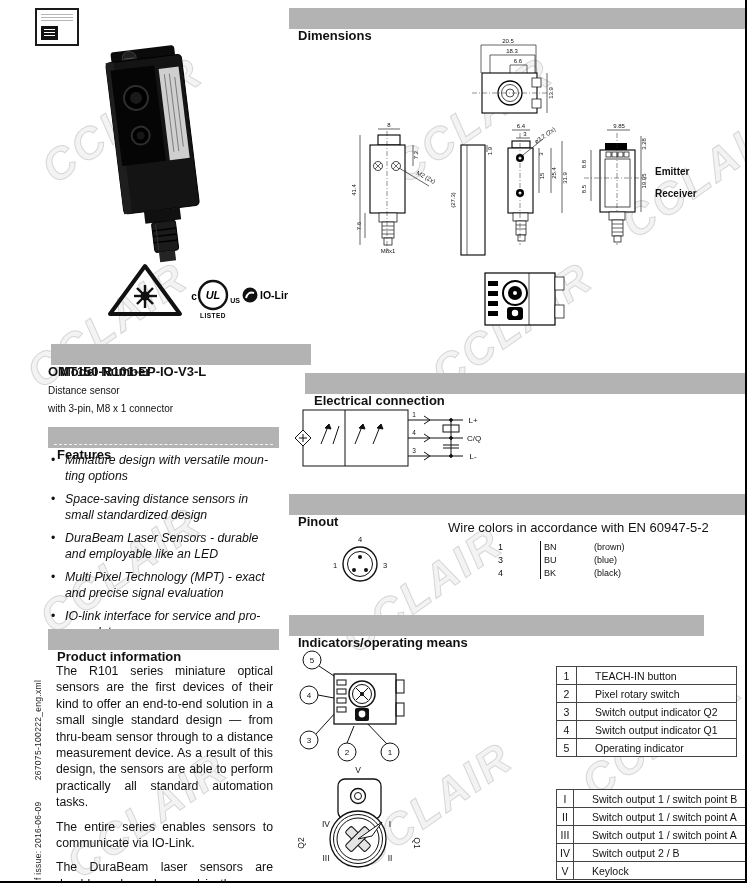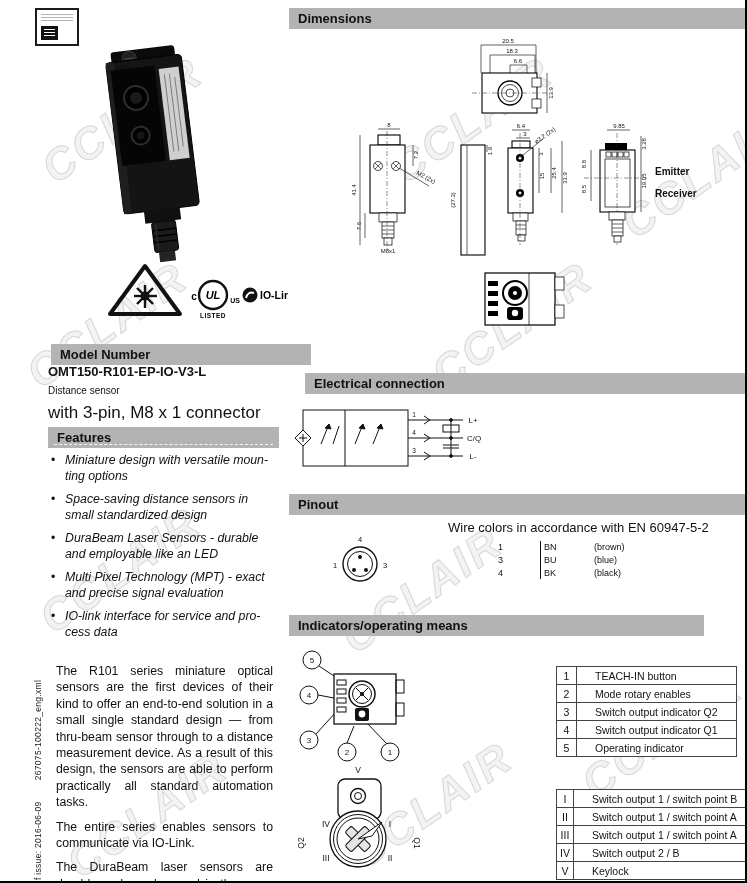--- a/index.html
+++ b/index.html
@@ -6,25 +6,25 @@
   .page{position:relative;width:747px;height:883px;background:#fff;overflow:hidden;
         border-right:2px solid #000;border-bottom:2px solid #000;box-sizing:border-box;
         font-family:"Liberation Sans",sans-serif;color:#111;}
   .abs{position:absolute;}
   
   .wm{position:absolute;font-size:44px;font-weight:bold;font-style:italic;letter-spacing:3px;
       color:rgba(190,190,190,0.18);-webkit-text-stroke:1px rgba(185,185,185,0.55);
       transform:rotate(-35deg);pointer-events:none;white-space:nowrap;}
   
   .bar{position:absolute;height:21px;background:#b3b3b3;box-sizing:border-box;
-       font-weight:bold;font-size:13px;padding:3px 0 0 9px;}
+       font-weight:bold;font-size:13px;padding:20px 0 0 9px;}
   .bar .dash{position:absolute;left:6px;right:6px;bottom:3px;border-bottom:1px dashed #f4f4f4;}
   .model-no{position:absolute;font-size:13px;font-weight:bold;}
   .type-line{position:absolute;font-size:10px;}
-  .conn-line{position:absolute;font-size:17px;}
+  .conn-line{position:absolute;font-size:10px;}
   
   .features{position:absolute;width:233px;margin:0;padding:0;list-style:none;font-size:12.3px;line-height:16px;}
   .features li{position:relative;padding-left:17px;margin:0 0 7px 0;}
   .features li::before{content:"•";position:absolute;left:3px;top:0;}
   .feature-text{white-space:pre-line;font-style:italic;}
   
   .info{position:absolute;width:233px;font-size:12.3px;line-height:16.4px;text-align:justify;}
   .info p{margin:8px;}
   
   .side-note{position:absolute;writing-mode:vertical-rl;transform:rotate(180deg);
@@ -141,20 +141,23 @@
     <li><span class="feature-text">Space-saving distance sensors in
 small standardized design</span></li>
     <li><span class="feature-text">DuraBeam Laser Sensors - durable
 and employable like an LED</span></li>
     <li><span class="feature-text">Multi Pixel Technology (MPT) - exact
 and precise signal evaluation</span></li>
     <li><span class="feature-text">IO-link interface for service and pro-
 cess data</span></li>
   </ul>
 
+  <div class="bar" style="left:48px;top:629px;width:231px">
+    <span>Product information</span>
+  </div>
   <div class="info" style="left:48px;top:655px">
     <p>The R101 series miniature optical sensors are the first devices of their kind to offer an end-to-end solution in a small single standard design — from thru-beam sensor through to a distance measurement device. As a result of this design, the sensors are able to perform practically all standard automation tasks.</p>
     <p>The entire series enables sensors to communicate via IO-Link.</p>
     <p>The DuraBeam laser sensors are durable and can be used in the same way as a standard sensor.</p>
     <p>The use of Multi Pixel Technology gives the standard sensors a high level of flexibility and enables them to adapt more effectively to their operating environment.</p>
   </div>
 
   <div class="bar" style="left:289px;top:8px;width:456px">
     <span>Dimensions</span>
   </div>
@@ -420,21 +423,21 @@
   </svg>
 
   <table class="itable" style="left:556px;top:666px">
     <tbody>
         <tr>
           <td class="key">1</td>
           <td>TEACH-IN button</td>
         </tr>
     <tr>
           <td class="key">2</td>
-          <td>Mode rotary enables</td>
+          <td>Pixel rotary switch</td>
         </tr>
     <tr>
           <td class="key">3</td>
           <td>Switch output indicator Q2</td>
         </tr>
     <tr>
           <td class="key">4</td>
           <td>Switch output indicator Q1</td>
         </tr>
     <tr>

